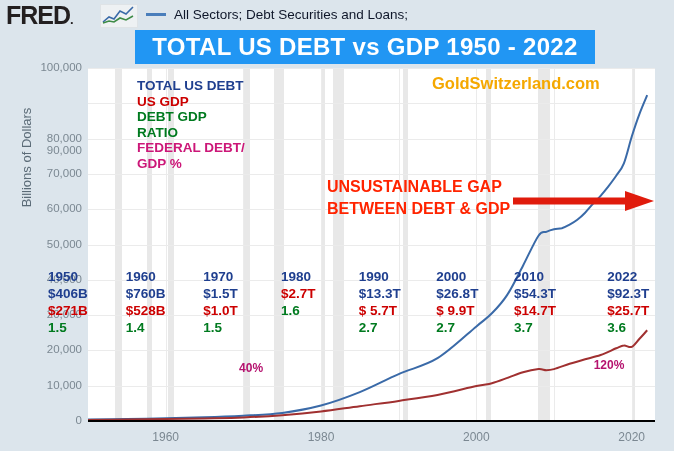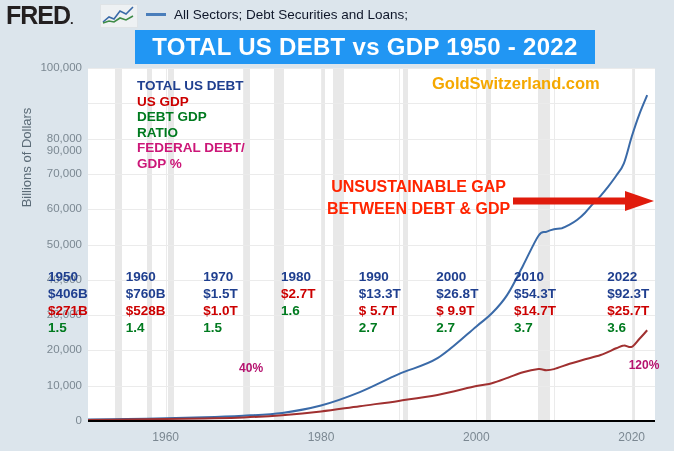--- a/index.html
+++ b/index.html
@@ -64,21 +64,21 @@
   .c-debt{color:#1f3f8f;}
   .c-gdp{color:#cc0000;}
   .c-ratio{color:#007a1f;}
   .c-fed{color:#cc1778;}
 
   #watermark{
     position:absolute;left:432px;top:74px;font-weight:bold;font-size:16.5px;color:#f5a800;
   }
   #gap-note{
     position:absolute;left:327px;top:176px;line-height:22px;
-    font-weight:bold;font-size:16px;color:#ff2400;text-align:center;
+    font-weight:bold;font-size:16px;color:#ff2400;text-align:left;
   }
   #gap-arrow{position:absolute;left:513px;top:190px;width:142px;height:22px;}
 
   
   #decades{position:absolute;left:88px;top:268px;width:567px;height:85px;}
   .dcol{position:absolute;width:80px;text-align:left;transform:translateX(-50%);}
   .dcol .yr{font-weight:bold;font-size:13.5px;color:#1f3f8f;line-height:17px;}
   .dcol .dv{font-weight:bold;font-size:13.5px;color:#1f3f8f;line-height:17px;}
   .dcol .gv{font-weight:bold;font-size:13.5px;color:#cc0000;line-height:17px;}
   .dcol .rv{font-weight:bold;font-size:13.5px;color:#007a1f;line-height:17px;}
@@ -222,18 +222,18 @@
     </div>
     <div class="dcol" style="left: 559.233px;">
       <div class="yr">2022</div>
       <div class="dv">$92.3T</div>
       <div class="gv">$25.7T</div>
       <div class="rv">3.6</div>
     </div>
   </div>
 
 <div class="pct" id="pct40" style="left: 251.11px; top: 361px;">40%</div>
-<div class="pct" id="pct120" style="left: 644px; top: 358px;">120%</div>
+<div class="pct" id="pct120" style="left: 609px; top: 358px;">120%</div>
 
 <div class="xtick" style="left: 165.671px;">1960</div>
 <div class="xtick" style="left: 321.014px;">1980</div>
 <div class="xtick" style="left: 476.356px;">2000</div>
 <div class="xtick" style="left: 631.699px;">2020</div>
 
 </body></html>

